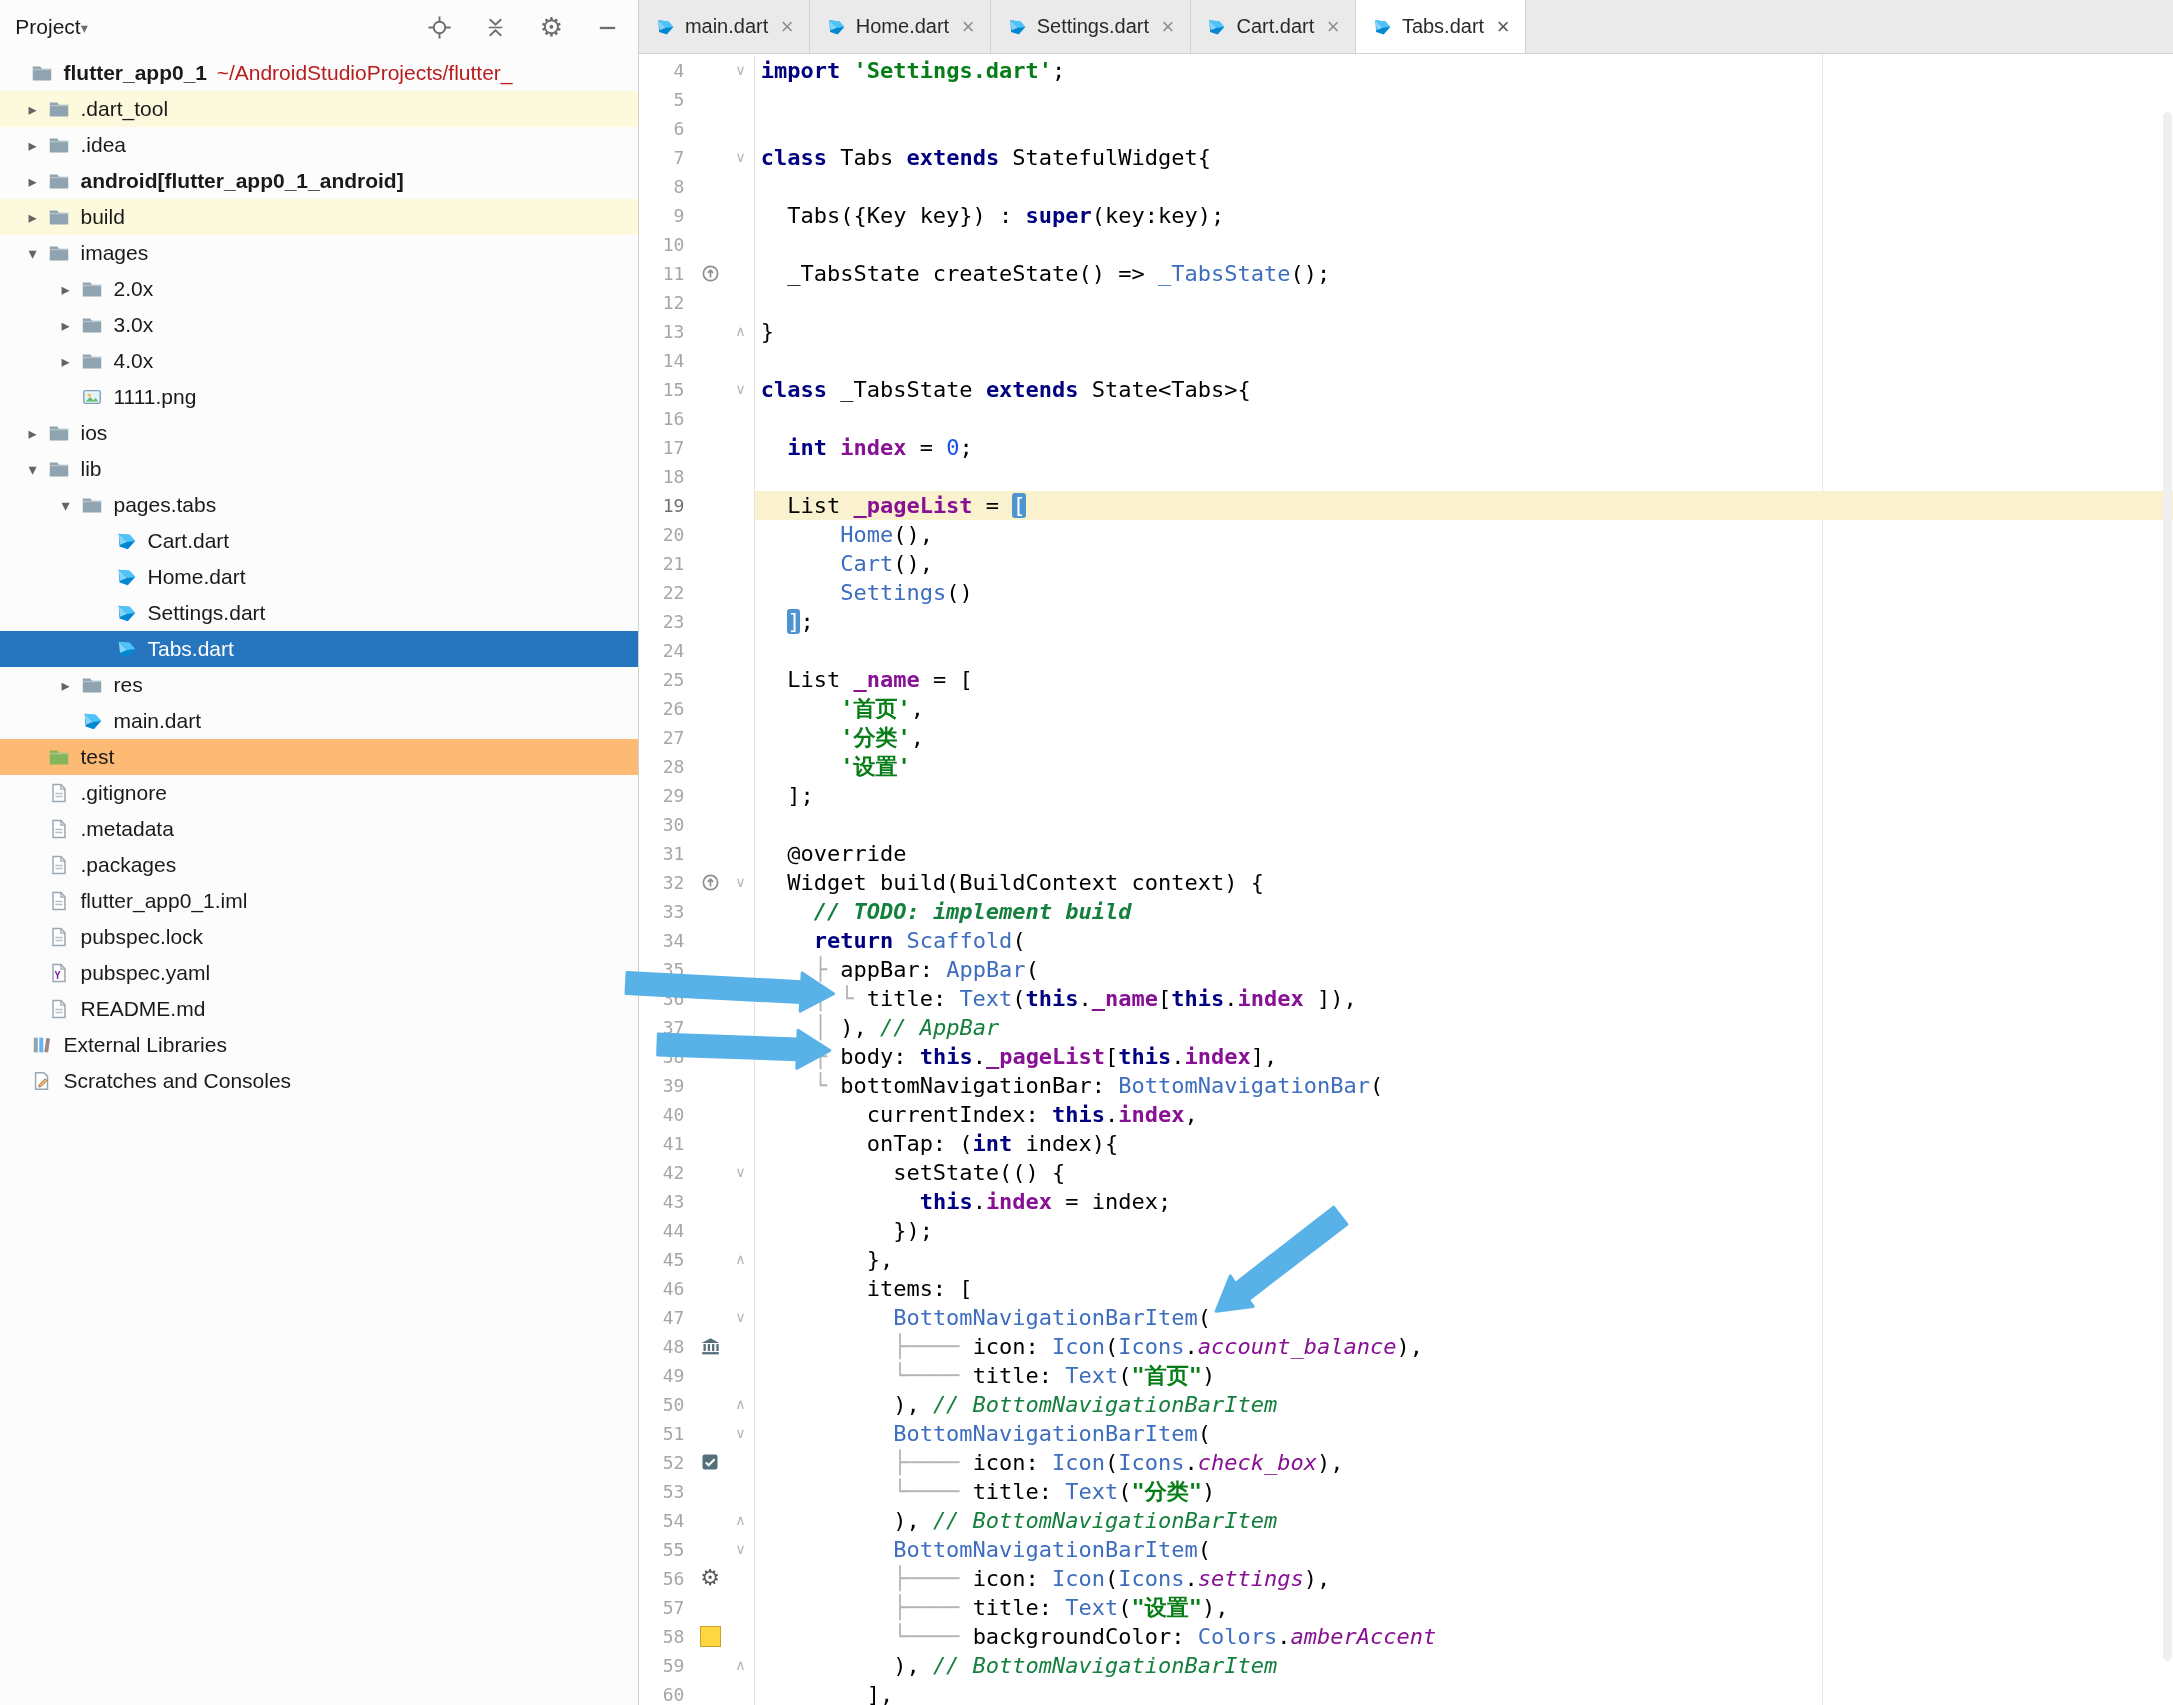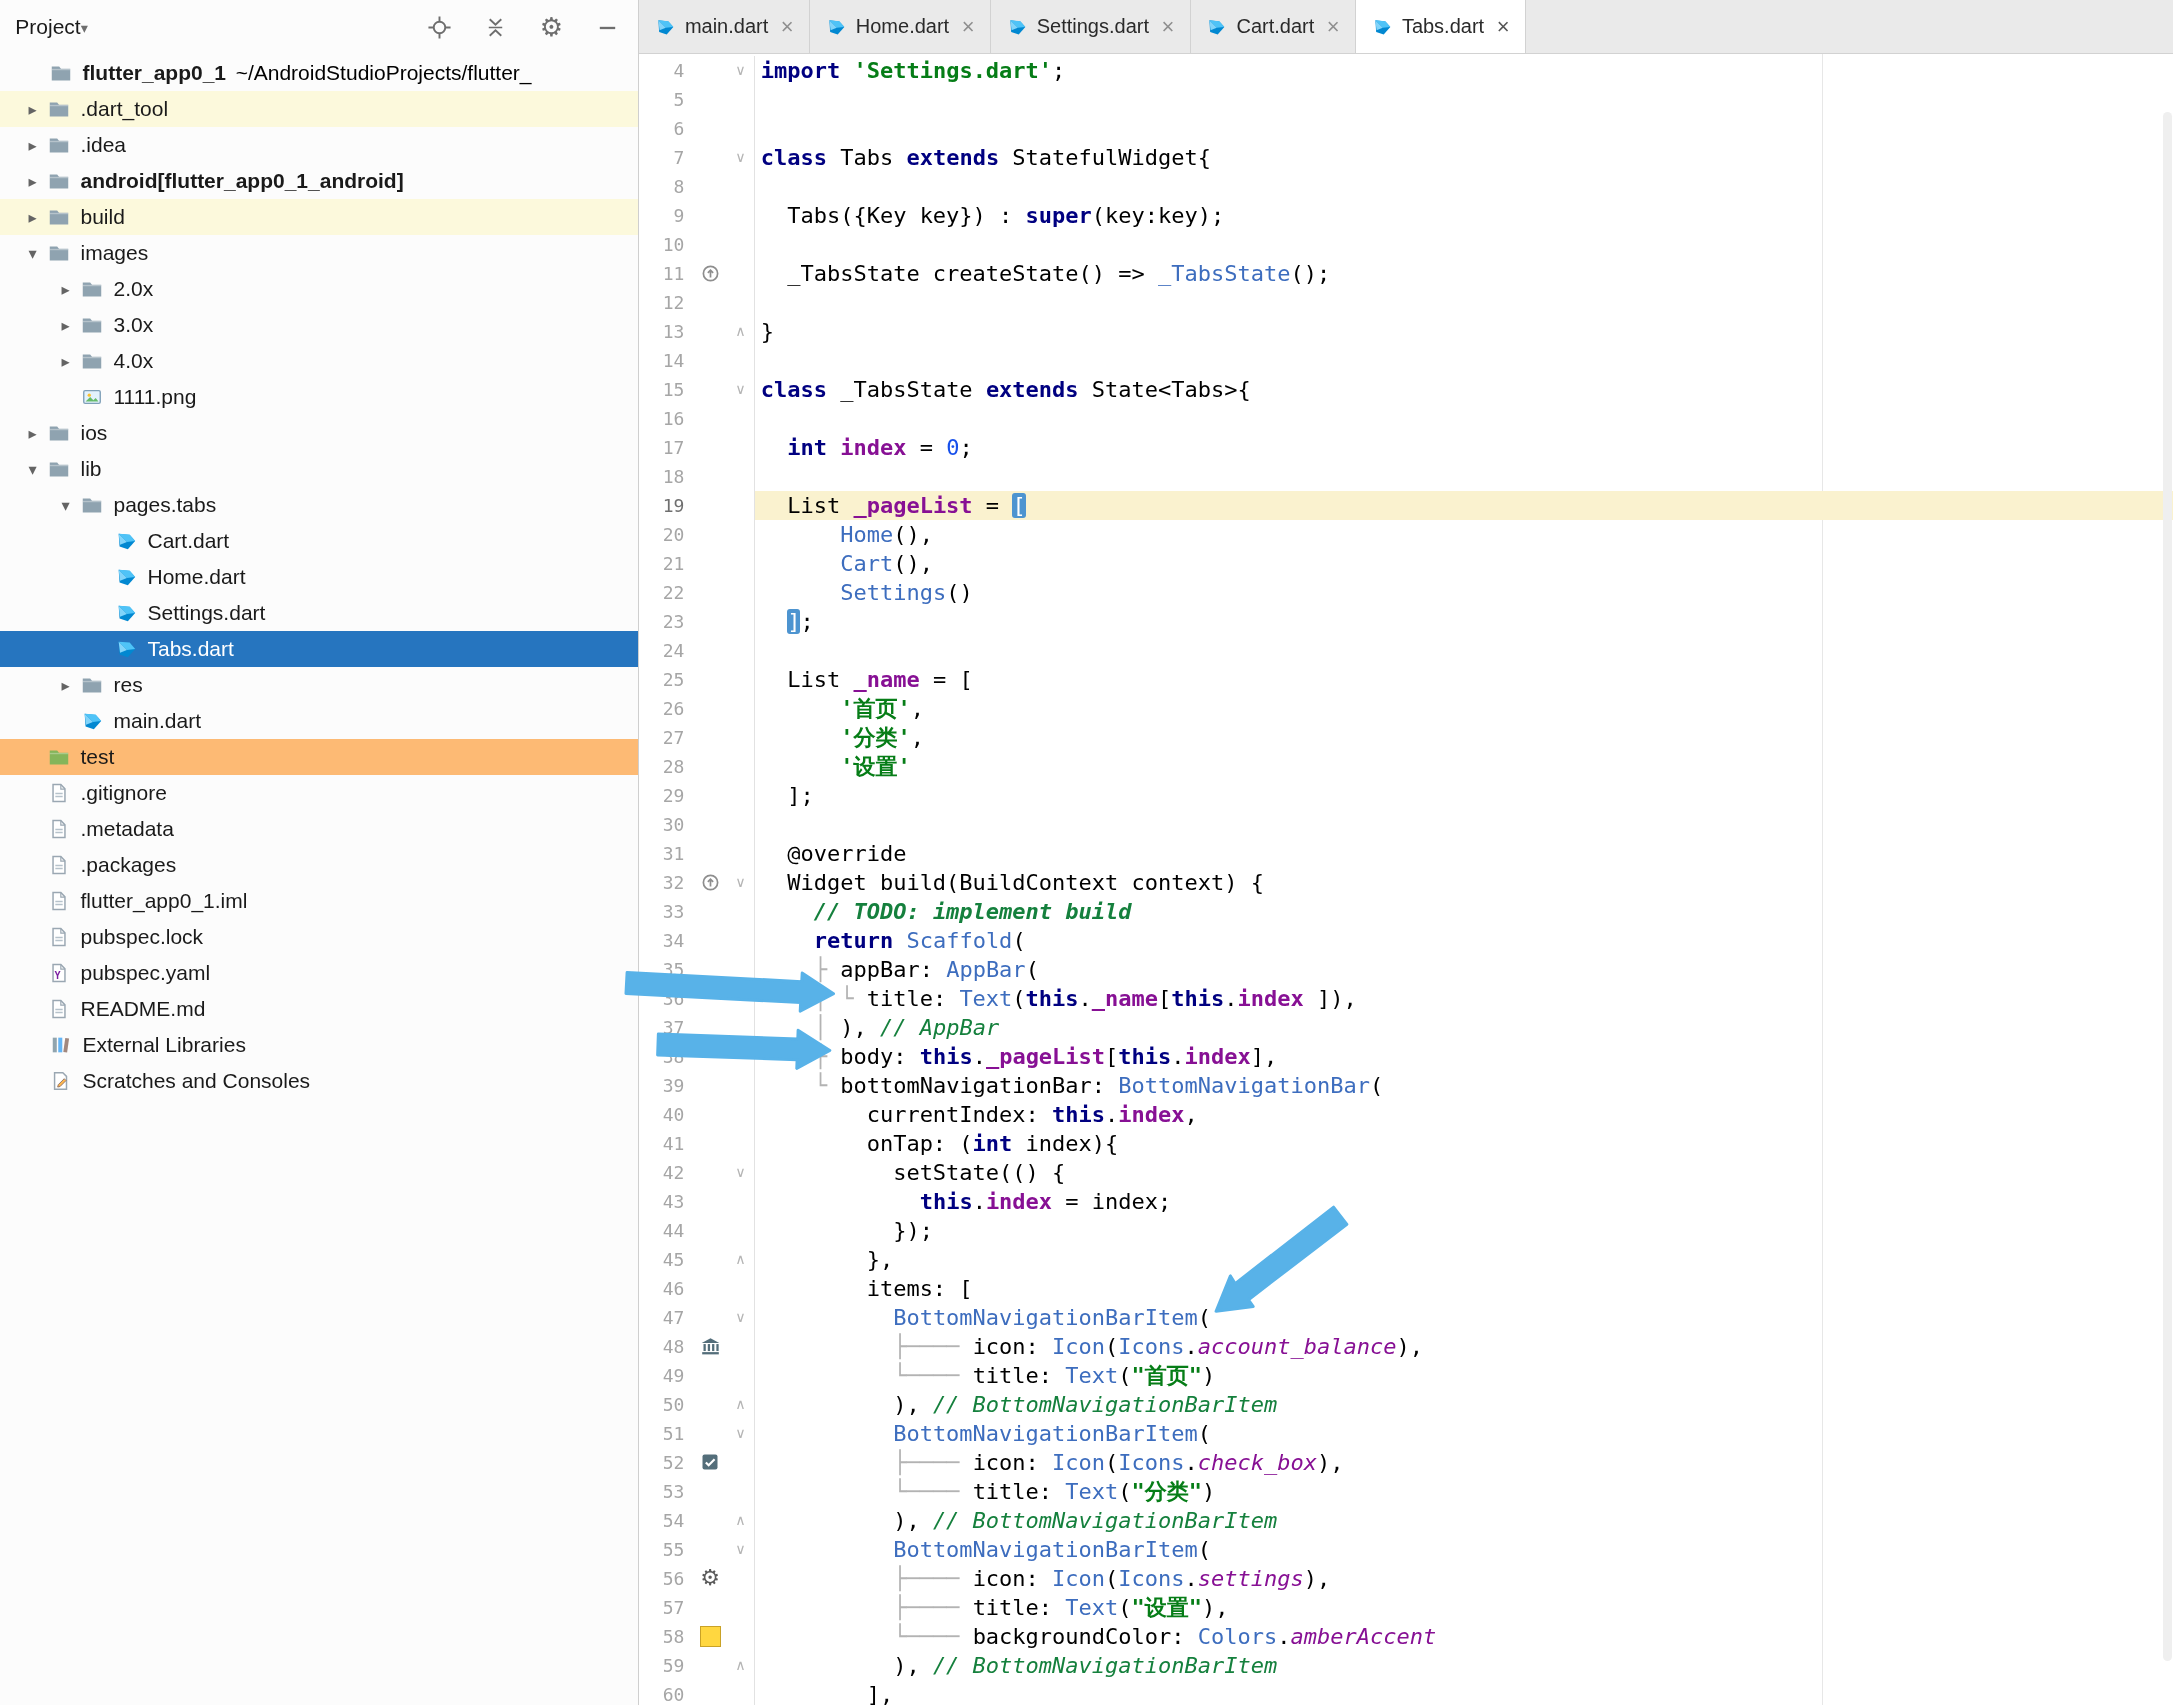--- a/index.html
+++ b/index.html
@@ -17,22 +17,22 @@
 
   .tree{position:absolute;top:55px;left:0;right:0;}
   .trow{height:36px;display:flex;align-items:center;font-size:21px;color:#1A1A1A;white-space:nowrap;overflow:hidden;}
   .trow.excluded{background:#FCF9DC;}
   .trow.testbg{background:#fdba74;}
   .trow.selected{background:#2675BF;color:#FFFFFF;}
   .trow.selected .tchev{color:#FFFFFF;}
   .tchev{width:23px;flex:none;font-size:16.3px;color:#646464;text-align:center;}
   .ticon{width:26px;height:26px;margin:0 8.6px 0 1.9px;flex:none;display:flex;align-items:center;justify-content:center;}
   .tlabel.b{font-weight:bold;}
-  .path{color:#000000;margin-left:9.6px;}
-  .lvl0{padding-left:23px;}
+  .path{color:#b91c1c;margin-left:9.6px;}
+  .lvl0{padding-left:4px;}
   .lvl1{padding-left:21px;}
   .lvl2{padding-left:54px;}
   .lvl3{padding-left:88px;}
 
   
   .editor{position:absolute;left:639px;top:0;right:0;bottom:0;background:#FFFFFF;}
   .tabs{height:53px;background:#EAEAEA;border-bottom:1px solid #D2D2D2;display:flex;align-items:stretch;}
   .tab{display:flex;align-items:center;gap:9.6px;padding:0 15.3px;border-right:1px solid #D2D2D2;font-size:20px;color:#2A2A2A;}
   .tab.active{background:#FFFFFF;}
   .tab .ticon{width:21px;height:21px;margin:0;}

